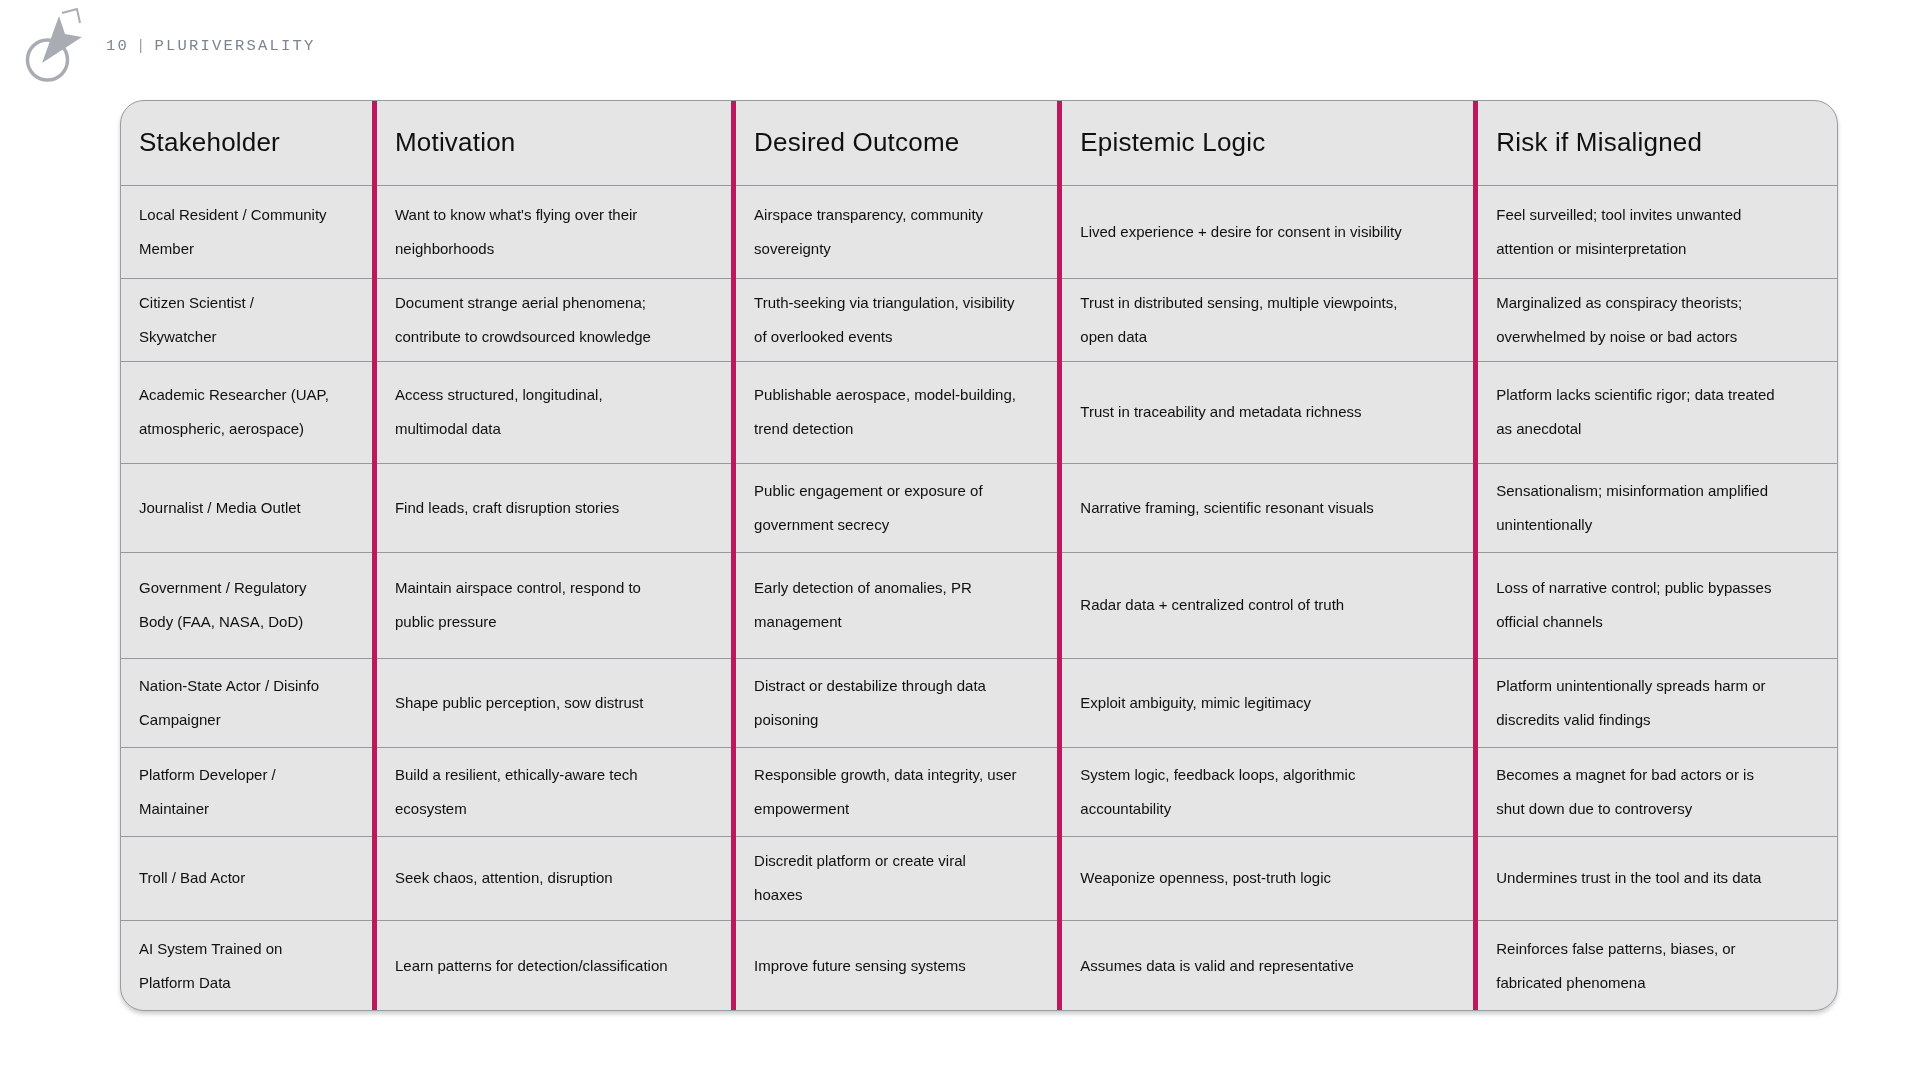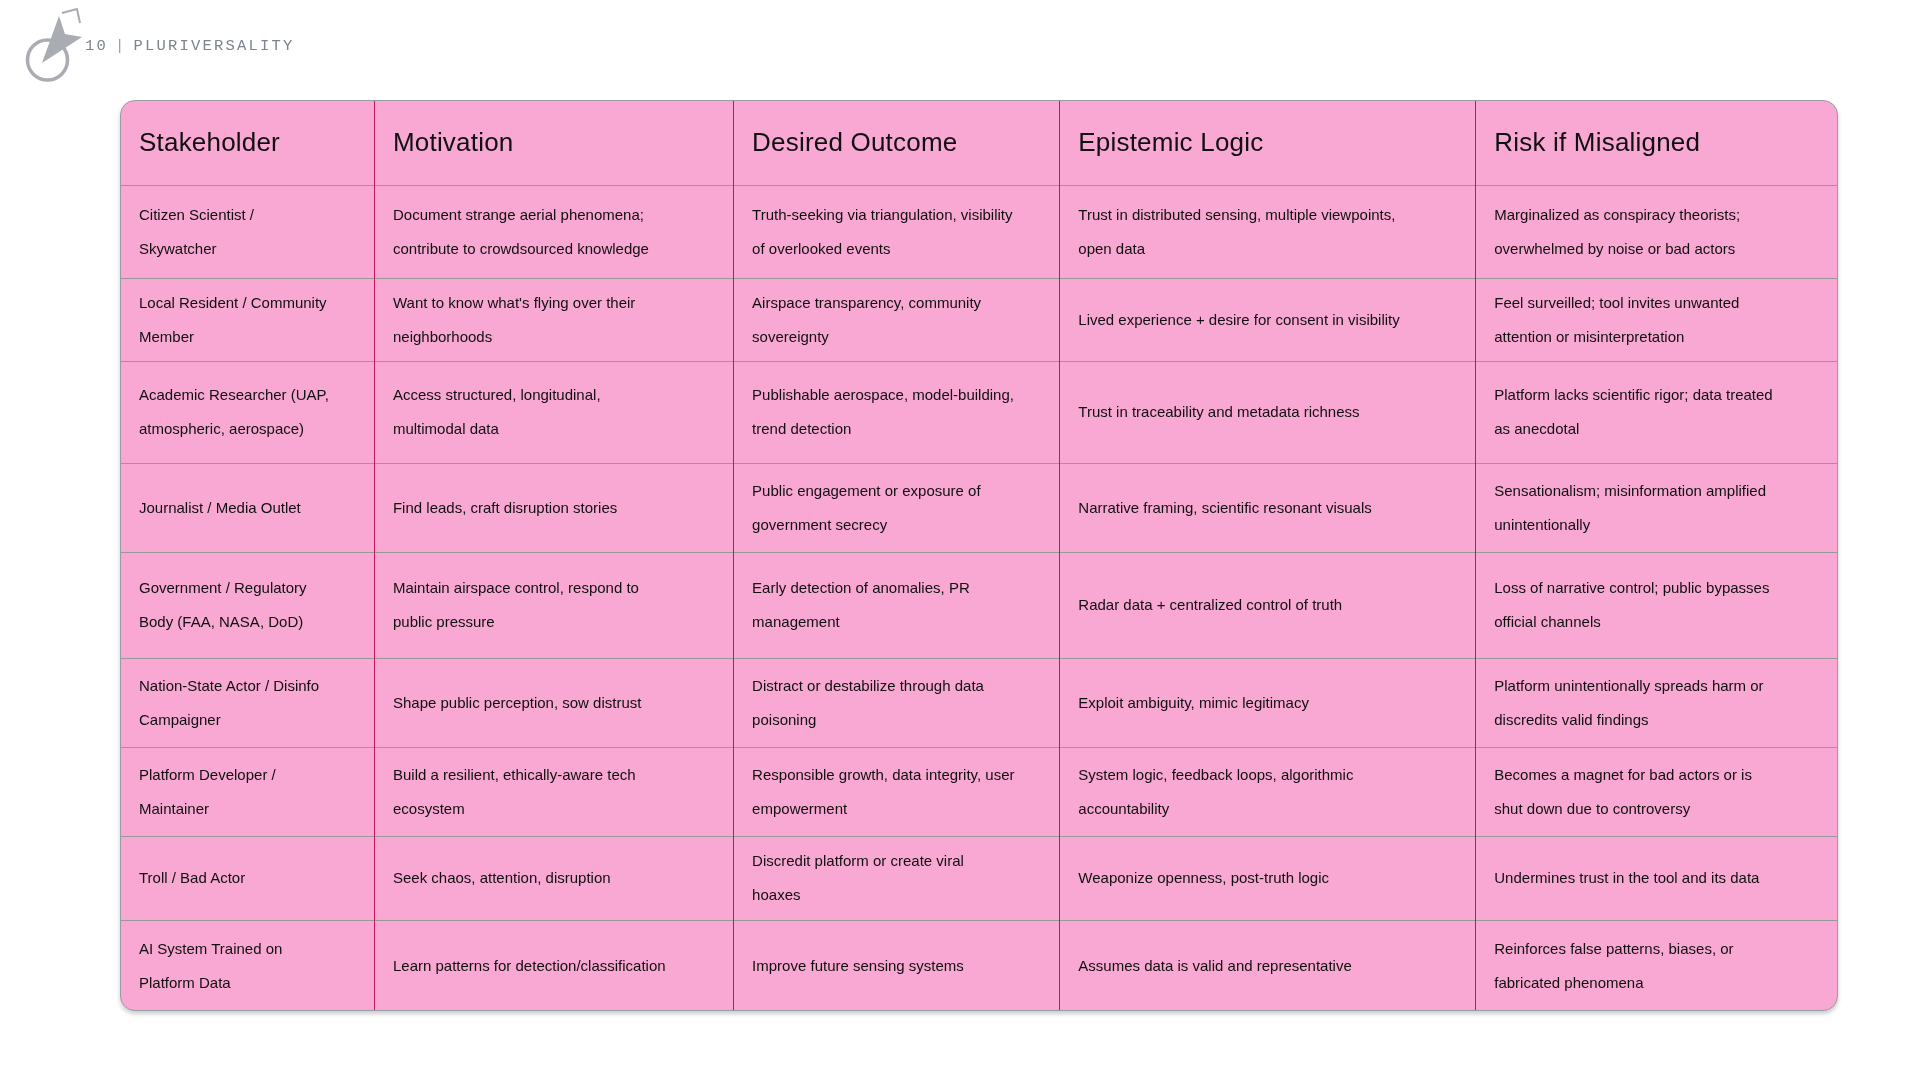--- a/index.html
+++ b/index.html
@@ -19,21 +19,21 @@
   }
 
   
   .brand-logo {
     position: absolute;
     left: 14px;
     top: 6px;
   }
   .slide-label {
     position: absolute;
-    left: 85px;
+    left: 106px;
     top: 37px;
     font-family: "Liberation Mono", "DejaVu Sans Mono", monospace;
     font-size: 15.5px;
     letter-spacing: 2.2px;
     color: #7c London8490;
     color: #7c8490;
     white-space: nowrap;
   }
   .slide-label .sep {
     margin: 0 7px;
@@ -41,40 +41,40 @@
   }
 
   
   .table-wrap {
     position: absolute;
     left: 120px;
     top: 100px;
     width: 1718px;
     height: 911px;
     border: 1.5px solid #989da3;
-    border-radius: 15px;
+    border-radius: 24px;
     overflow: hidden;
-    background: #f9a8d4;
+    background: #e5e5e5;
     box-shadow: 0 3px 4px rgba(0,0,0,0.20);
     box-sizing: border-box;
   }
   table.stakeholder-table {
     width: 100%;
     height: 100%;
     border-collapse: collapse;
     table-layout: fixed;
   }
   col.c1 { width: 14.77%; }
   col.c2 { width: 20.93%; }
   col.c3 { width: 19.01%; }
   col.c4 { width: 24.24%; }
   col.c5 { width: 21.05%; }
 
   th, td {
-    border-left: 1px solid #be185d;
+    border-left: 5px solid #be185d;
     text-align: left;
     vertical-align: middle;
     color: #101010;
     box-sizing: border-box;
   }
   th:first-child, td:first-child { border-left: none; }
 
   thead tr { height: 84px; }
   th {
     font-size: 26px;
@@ -128,43 +128,43 @@
         <tr>
             <th>Stakeholder</th>
             <th>Motivation</th>
             <th>Desired Outcome</th>
             <th>Epistemic Logic</th>
             <th>Risk if Misaligned</th>
           </tr>
       </thead>
       <tbody>
           <tr>
+            <td>Local Resident / Community
+Member</td>
+            <td>Want to know what's flying over their
+neighborhoods</td>
+            <td>Airspace transparency, community
+sovereignty</td>
+            <td>Lived experience + desire for consent in visibility</td>
+            <td>Feel surveilled; tool invites unwanted
+attention or misinterpretation</td>
+          </tr>
+          <tr>
             <td>Citizen Scientist /
 Skywatcher</td>
             <td>Document strange aerial phenomena;
 contribute to crowdsourced knowledge</td>
             <td>Truth-seeking via triangulation, visibility
 of overlooked events</td>
             <td>Trust in distributed sensing, multiple viewpoints,
 open data</td>
             <td>Marginalized as conspiracy theorists;
 overwhelmed by noise or bad actors</td>
           </tr>
           <tr>
-            <td>Local Resident / Community
-Member</td>
-            <td>Want to know what's flying over their
-neighborhoods</td>
-            <td>Airspace transparency, community
-sovereignty</td>
-            <td>Lived experience + desire for consent in visibility</td>
-            <td>Feel surveilled; tool invites unwanted
-attention or misinterpretation</td>
-          </tr>
-          <tr>
             <td>Academic Researcher (UAP,
 atmospheric, aerospace)</td>
             <td>Access structured, longitudinal,
 multimodal data</td>
             <td>Publishable aerospace, model-building,
 trend detection</td>
             <td>Trust in traceability and metadata richness</td>
             <td>Platform lacks scientific rigor; data treated
 as anecdotal</td>
           </tr>

